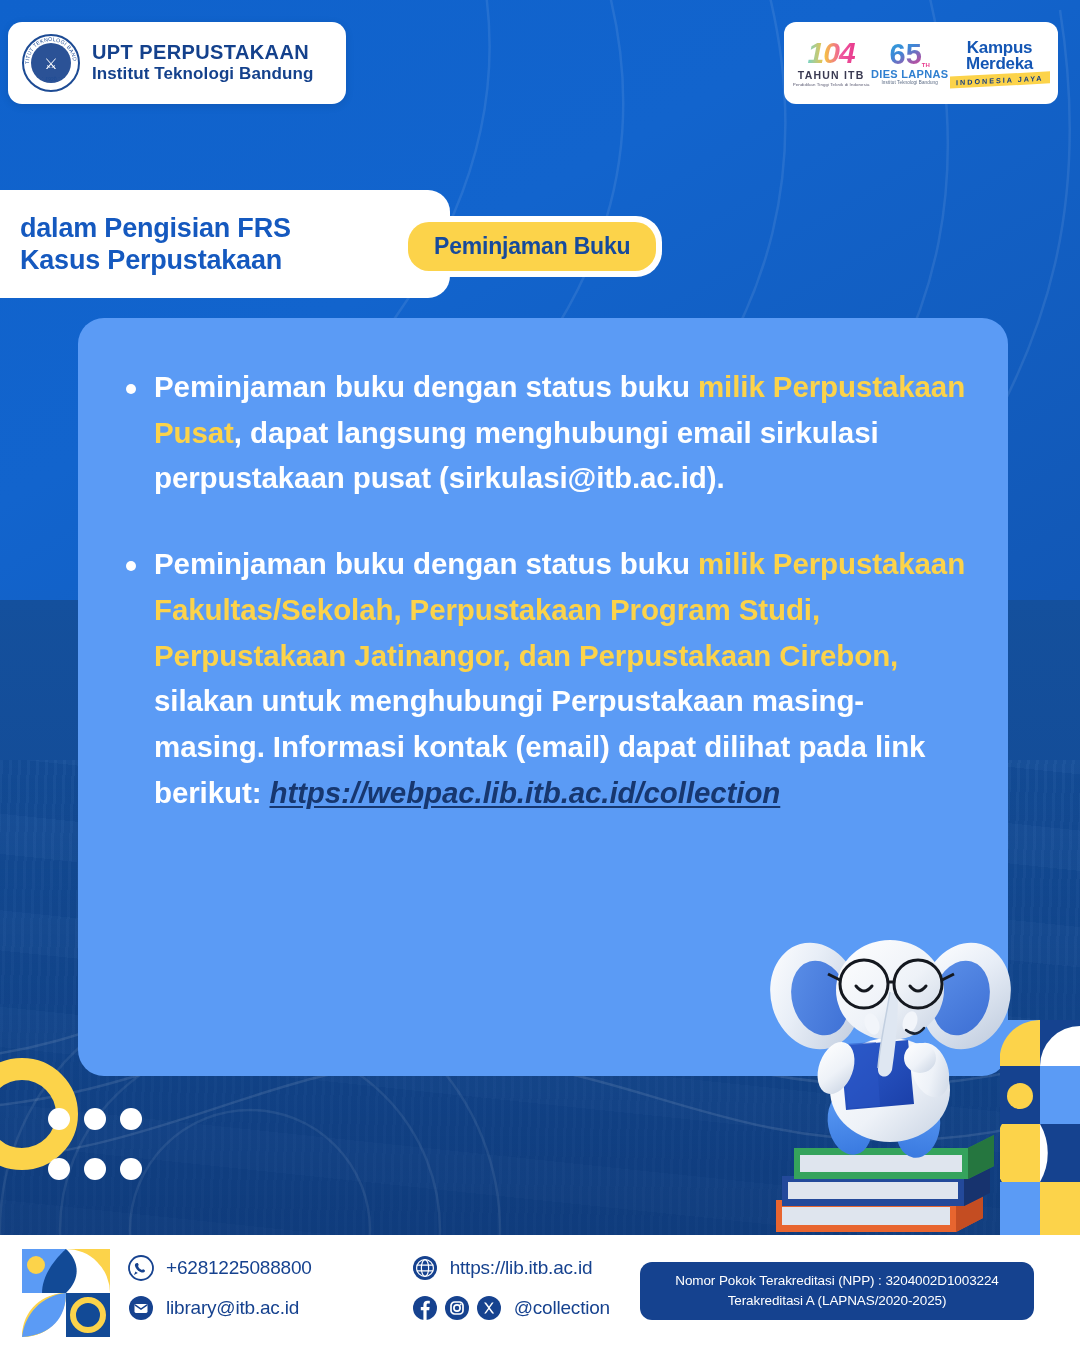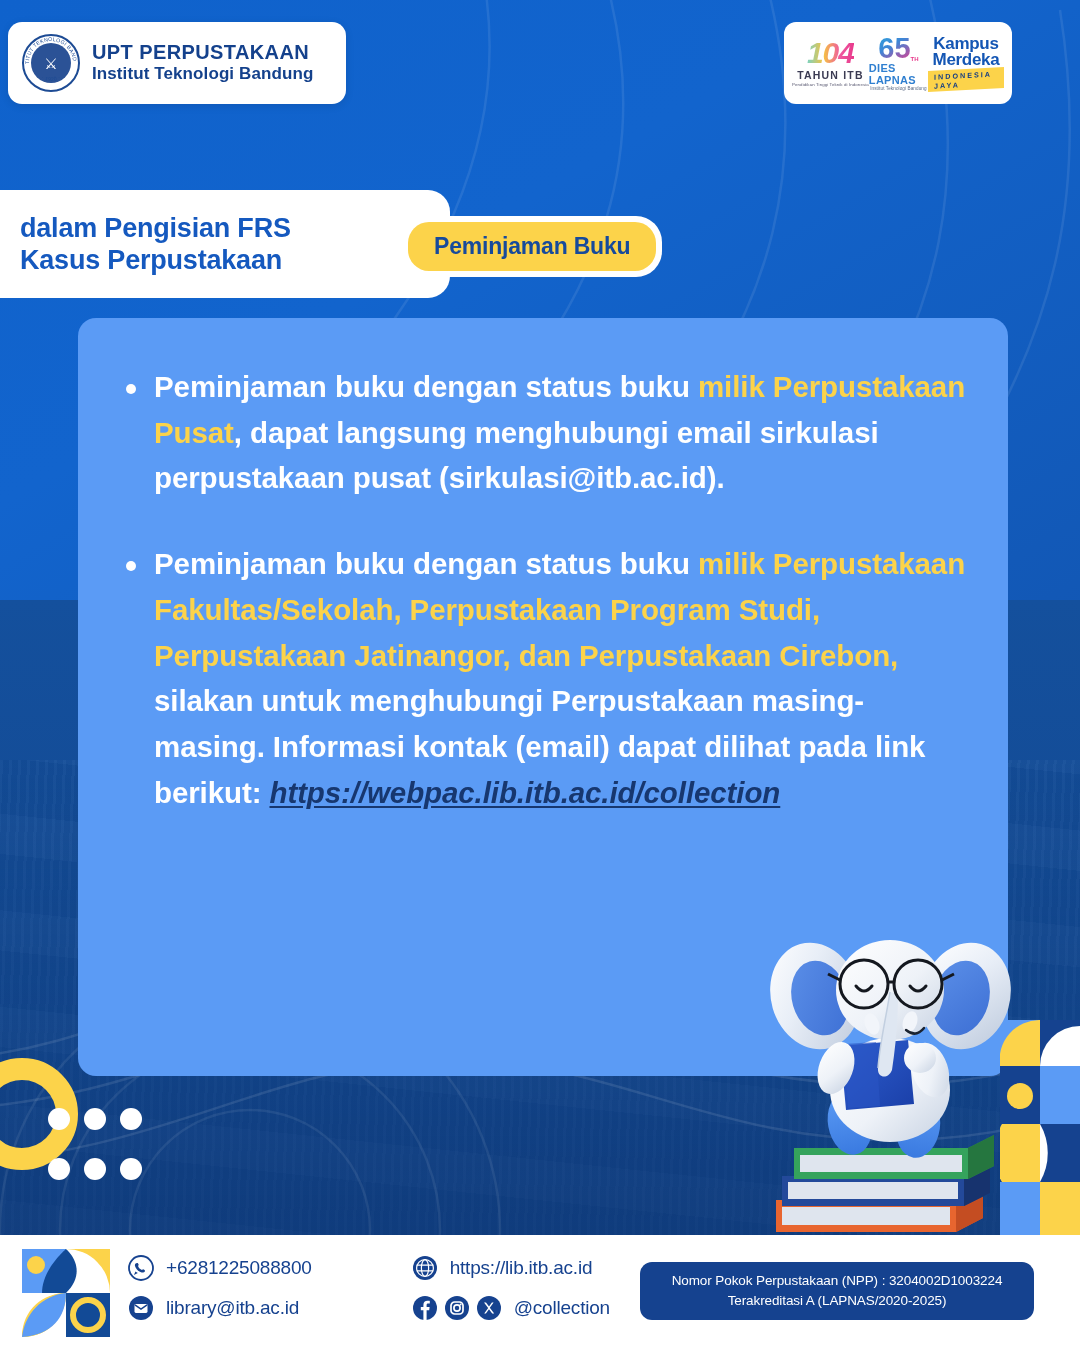--- a/index.html
+++ b/index.html
@@ -56,21 +56,21 @@
   .seal-ring-text {
     position:absolute; inset:0;
     font-size:4.4px; color:#1d4b94; letter-spacing:.3px;
   }
   .logo-txt { display:flex; flex-direction:column; justify-content:center; }
   .logo-l1 { font-size:20px; font-weight:bold; color:#14418c; letter-spacing:.4px; line-height:1.15; }
   .logo-l2 { font-size:17px; font-weight:bold; color:#14418c; letter-spacing:.1px; line-height:1.2; }
 
   
   .logos-card {
-    position:absolute; left:784px; top:22px; width:228px; height:82px;
+    position:absolute; left:784px; top:22px; width:274px; height:82px;
     background:#ffffff; border-radius:12px;
     display:flex; align-items:center; justify-content:space-around;
     padding:0 8px;
   }
   .logo-unit { display:flex; flex-direction:column; align-items:center; justify-content:center; }
   .l104-num {
     font-size:30px; font-weight:bold; line-height:.95; letter-spacing:-1px;
     background:linear-gradient(90deg,#7ad3c2 0%,#f5c342 35%,#ef5aa0 70%,#e8398c 100%);
     -webkit-background-clip:text; background-clip:text; color:transparent;
     font-style:italic;
@@ -107,21 +107,21 @@
   }
   .badge {
     background:#fcd34a; border-radius:21px;
     padding:11px 26px; font-size:23px; font-weight:bold; color:#164a9c;
     letter-spacing:-.2px; white-space:nowrap;
   }
 
   
   .main-card {
     position:absolute; left:78px; top:318px; width:930px; height:758px;
-    background:#5b9bf5; border-radius:18px;
+    background:#5b9bf5; border-radius:26px;
   }
   .bullets { padding:46px 40px 0 48px; }
   .bullet { display:flex; gap:18px; margin-bottom:40px; }
   .dot {
     flex:0 0 10px; width:10px; height:10px; border-radius:50%;
     background:#ffffff; margin-top:20px;
   }
   .btext {
     font-size:29.5px; font-weight:bold; color:#ffffff; line-height:1.55;
     letter-spacing:-.1px;
@@ -453,15 +453,15 @@
           </svg>
         </span>
         <span class="t">@collection</span>
       </div>
     </div>
 
   </div>
 </div>
 
 <div class="npp">
-  <div>Nomor Pokok Perpustakaan (NPP) : 3204002D1003224</div>
+  <div>Nomor Pokok Terakreditasi (NPP) : 3204002D1003224</div>
   <div>Terakreditasi A (LAPNAS/2020-2025)</div>
 </div>
 
 </body></html>

